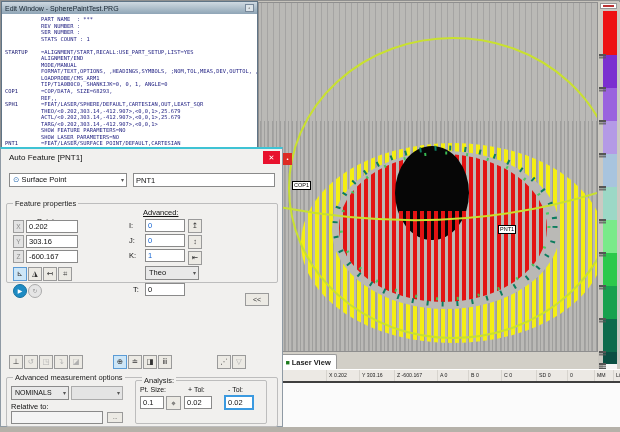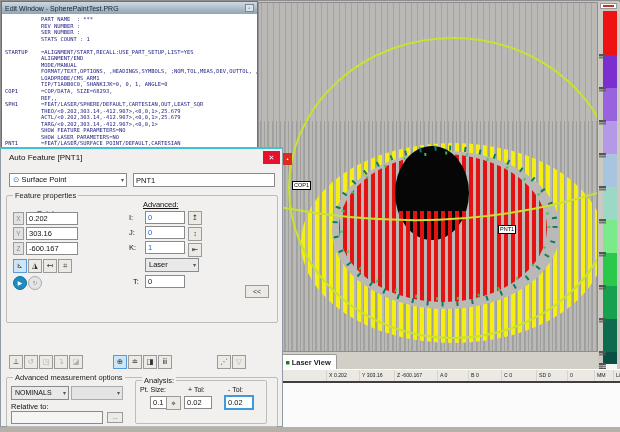--- a/index.html
+++ b/index.html
@@ -204,21 +204,21 @@
     <div id="dlg-title">Auto Feature [PNT1]</div>
     <button id="dlg-close">✕</button>
 
     <div class="sel" style="left:8px;top:24px;width:118px;background:#fff;">
       <span style="color:#2b6cb0;">⊙</span>
       <span>Surface Point</span>
       <span class="chev">▾</span>
     </div>
     <input class="inp" style="left: 132px; top: 24px; width: 142px; height: 14px;" value="PNT1">
 
-    <div class="fs" style="left:5px;top:46px;width:272px;height:128px;">
+    <div class="fs" style="left:5px;top:54px;width:272px;height:80px;">
       <span class="leg">Feature properties</span>
       <span class="small-label" style="left:30px;top:4px;margin-top:9px;">Point:</span>
 
       <button class="axisbtn" style="left:6px;top:16px;">X</button>
       <input class="inp" style="left: 19px; top: 16px; width: 52px;" value="0.202">
       <button class="axisbtn" style="left:6px;top:31px;">Y</button>
       <input class="inp" style="left: 19px; top: 31px; width: 52px;" value="303.16">
       <button class="axisbtn" style="left:6px;top:46px;">Z</button>
       <input class="inp" style="left: 19px; top: 46px; width: 52px;" value="-600.167">
 
@@ -240,21 +240,21 @@
       <input class="inp ijk-val" style="left: 138px; top: 30px; width: 40px;" value="0">
       <span class="small-label" style="left:122px;top:47px;">K:</span>
       <input class="inp ijk-val" style="left: 138px; top: 45px; width: 40px;" value="1">
       <div class="iconrow" style="left:181px;top:15px;flex-direction:column;gap:2px;">
           <button class="tbtn minibtn">↥</button>
           <button class="tbtn minibtn">↕</button>
           <button class="tbtn minibtn">⇤</button>
         </div>
 
       <div class="sel" style="left:138px;top:62px;width:54px;">
-        <span>Laser</span>
+        <span>Theo</span>
         <span class="chev">▾</span>
       </div>
       <span class="small-label" style="left:126px;top:81px;">T:</span>
       <input class="inp" style="left: 138px; top: 79px; width: 40px;" value="0">
 
       <button class="tbtn" style="position:absolute;left:238px;top:89px;width:24px;height:13px;font-size:7px;line-height:11px;">&lt;&lt;</button>
     </div>
 
 
     <div class="iconrow" style="left:8px;top:206px;">
@@ -286,21 +286,21 @@
       </div>
       <span class="small-label" style="left:4px;top:24px;">Relative to:</span>
       <input class="inp" style="left: 4px; top: 33px; width: 92px; background: rgb(244, 244, 244);" value="">
       <button class="tbtn" style="position:absolute;left:100px;top:34px;width:16px;height:11px;font-size:6px;line-height:9px;">...</button>
 
       <div class="fs" style="left:128px;top:2px;width:132px;height:44px;text-decoration:underline;">
         <span class="leg">Analysis:</span>
         <span class="small-label" style="left:4px;top:5px;font-size:7px;">Pt. Size:</span>
         <span class="small-label" style="left:52px;top:5px;font-size:7px;">+ Tol:</span>
         <span class="small-label" style="left:92px;top:5px;font-size:7px;">- Tol:</span>
-        <input class="inp" style="left: 4px; top: 15px; width: 24px; margin-left: 10px;" value="0.1">
+        <input class="inp" style="left: 4px; top: 15px; width: 24px;" value="0.1">
         <button class="tbtn" style="position:absolute;left:30px;top:15px;width:15px;height:14px;">⌖</button>
         <input class="inp" style="left: 48px; top: 15px; width: 28px;" value="0.02">
         <input class="inp focused" style="left: 88px; top: 14px; width: 30px;" value="0.02">
       </div>
     </div>
   </div>
 
 </div>
 
 </body></html>

